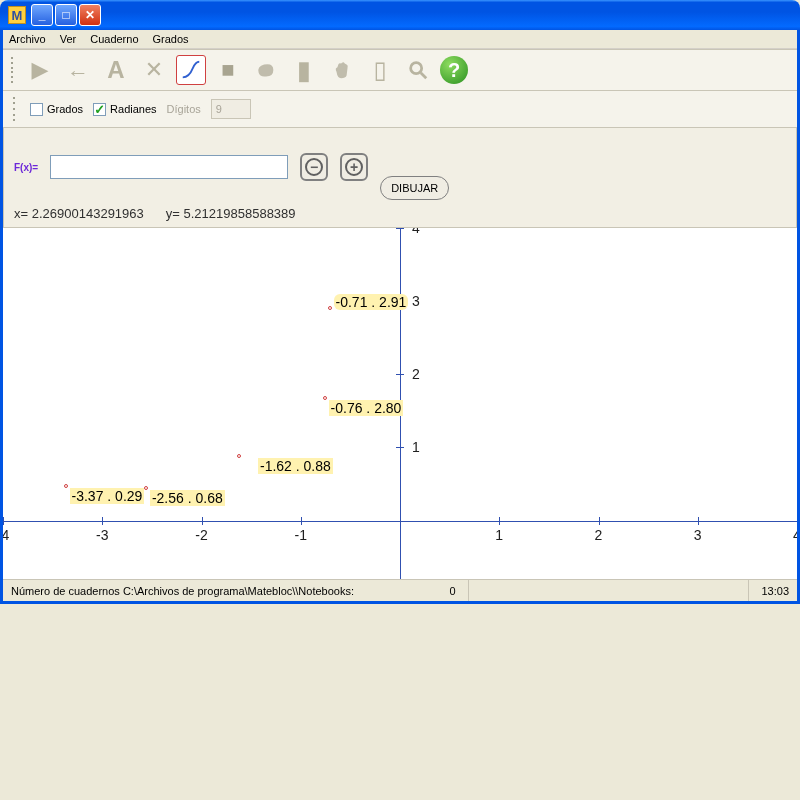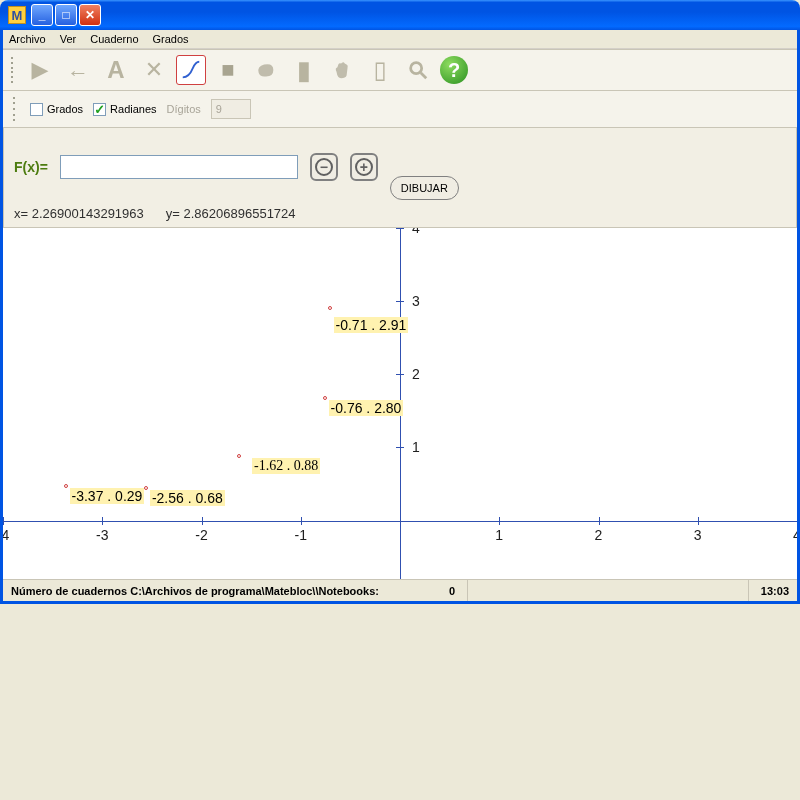--- a/index.html
+++ b/index.html
@@ -34,40 +34,40 @@
 .optrow { background: #f5f3eb; padding: 4px 10px; display: flex; align-items: center; gap: 10px; border-bottom: 1px solid #c9c5b6; }
 .chk { display: flex; align-items: center; gap: 4px; }
 .chk .box { width: 13px; height: 13px; background: white; border: 1px solid #7f9db9; display: flex; align-items: center; justify-content: center; }
 .chk .box.checked::after { content: '✓'; color: #21a121; font-size: 13px; font-weight: bold; line-height: 1; }
 .optrow .disabled { color: #a8a498; }
 .spinner { width: 40px; height: 20px; background: #f0ede3; border: 1px solid #c9c5b6; display: inline-flex; align-items: center; padding: 0 4px; }
 
 
 .inputbar { background: #f2efe4; border: 1px solid #c9c5b6; border-top: none; padding: 6px 10px; display: flex; flex-direction: column; gap: 6px; }
 .inputrow { display: flex; align-items: center; gap: 12px; }
-.fx-label { color: #4d7c0f; font-weight: bold; font-size: 14px; }
+.fx-label { color: #6d28d9; font-weight: bold; font-size: 10px; }
 .fx-input { width: 238px; height: 24px; border: 1px solid #7f9db9; background: white; padding: 0 4px; font-size: 12px; }
 .circbtn { width: 28px; height: 28px; border: 2px solid #808080; border-radius: 6px; background: #f0ede3; display: flex; align-items: center; justify-content: center; cursor: pointer; }
 .circbtn .inner { width: 18px; height: 18px; border: 2px solid #606060; border-radius: 50%; display: flex; align-items: center; justify-content: center; font-size: 14px; font-weight: bold; color: #606060; line-height: 1; }
 .drawbtn { height: 24px; padding: 0 10px; border: 1px solid #808080; border-radius: 12px; background: #f0ede3; font-size: 11px; cursor: pointer; margin-top: 42px; }
 .coords { font-size: 13px; color: #303030; display: flex; gap: 22px; }
 
 
 .plot { flex: 1; background: white; position: relative; overflow: hidden; }
 .axis-x { position: absolute; left: 0; right: 0; height: 1px; background: #3050b0; }
 .axis-y { position: absolute; top: 0; bottom: 0; width: 1px; background: #3050b0; }
 .tick-x { position: absolute; width: 1px; height: 8px; background: #3050b0; }
 .tick-y { position: absolute; height: 1px; width: 8px; background: #3050b0; }
 .ticklabel-x { position: absolute; font-size: 14px; color: #202020; transform: translateX(-50%); }
 .ticklabel-y { position: absolute; font-size: 14px; color: #202020; transform: translateY(-50%); }
 .datapoint { position: absolute; width: 4px; height: 4px; border: 1px solid #d04040; border-radius: 50%; background: white; transform: translate(-50%,-50%); }
 .datalabel { position: absolute; background: #fff2b0; font-size: 14px; padding: 0 2px; white-space: nowrap; }
 
 
-.statusbar { height: 22px; border-top: 1px solid #c9c5b6; background: #ece9d8; display: flex; align-items: center; padding: 0 8px; font-size: 11px; font-weight: bold; }
+.statusbar { height: 22px; border-top: 1px solid #c9c5b6; background: #ece9d8; display: flex; align-items: center; padding: 0 8px; font-size: 11px; }
 .statusbar .cell { border-right: 1px solid #c9c5b6; padding: 0 12px; height: 100%; display: flex; align-items: center; }
 .statusbar .fill { flex: 1; }
 </style>
 </head>
 <body>
 
 <div class="titlebar">
   <div class="appicon">M</div>
   <div class="winbtns">
     <div class="winbtn min">_</div>
@@ -152,21 +152,21 @@
       <div class="circbtn">
           <span class="inner">−</span>
         </div>
       <div class="circbtn">
           <span class="inner">+</span>
         </div>
       <button class="drawbtn">DIBUJAR</button>
     </div>
     <div class="coords">
       <span><span>x=</span> <span>2.26900143291963</span></span>
-      <span><span>y=</span> <span>2.86206896551724</span></span>
+      <span><span>y=</span> <span>5.21219858588389</span></span>
     </div>
   </div>
 
   <div class="plot" id="plot">
       <div class="axis-x" style="top: 292.5px;"></div>
       <div class="axis-y" style="left: 397px;"></div>
       <div class="tick-x" style="left: 0px; top: 288.5px;"></div>
       <div class="ticklabel-x" style="left: 0px; top: 298.5px;">-4</div>
       <div class="tick-x" style="left: 99.25px; top: 288.5px;"></div>
       <div class="ticklabel-x" style="left: 99.25px; top: 298.5px;">-3</div>
@@ -193,25 +193,25 @@
       <div class="ticklabel-y" style="top: 146.25px; left: 409px;">2</div>
       <div class="tick-y" style="top: 73.125px; left: 393px;"></div>
       <div class="ticklabel-y" style="top: 73.125px; left: 409px;">3</div>
       <div class="tick-y" style="top: 0px; left: 393px;"></div>
       <div class="ticklabel-y" style="top: 0px; left: 409px;">4</div>
       <div class="datapoint" style="left: 62.5275px; top: 258.131px;"></div>
       <div class="datalabel" style="left: 66.5275px; top: 260.131px;">-3.37 . 0.29</div>
       <div class="datapoint" style="left: 142.92px; top: 259.594px;"></div>
       <div class="datalabel" style="left: 146.92px; top: 261.594px;">-2.56 . 0.68</div>
       <div class="datapoint" style="left: 236.215px; top: 228.15px;"></div>
-      <div class="datalabel" style="left: 249px; top: 230.15px; font-family: Liberation Serif, serif;">-1.62 . 0.88</div>
+      <div class="datalabel" style="left: 255px; top: 230.15px;">-1.62 . 0.88</div>
       <div class="datapoint" style="left: 321.57px; top: 170.381px;"></div>
       <div class="datalabel" style="left: 325.57px; top: 172.381px;">-0.76 . 2.80</div>
       <div class="datapoint" style="left: 326.533px; top: 79.7062px;"></div>
-      <div class="datalabel" style="left: 330.533px; top: 89px;">-0.71 . 2.91</div>
+      <div class="datalabel" style="left: 330.533px; top: 66px; border-radius: 6px;">-0.71 . 2.91</div>
     </div>
 
   <div class="statusbar">
     <span class="fill">Número de cuadernos C:\Archivos de programa\Matebloc\\Notebooks:</span>
     <span class="cell">0</span>
     <span class="cell" style="flex:0.6"></span>
     <span style="padding-left:12px">13:03</span>
   </div>
 </div>
 

